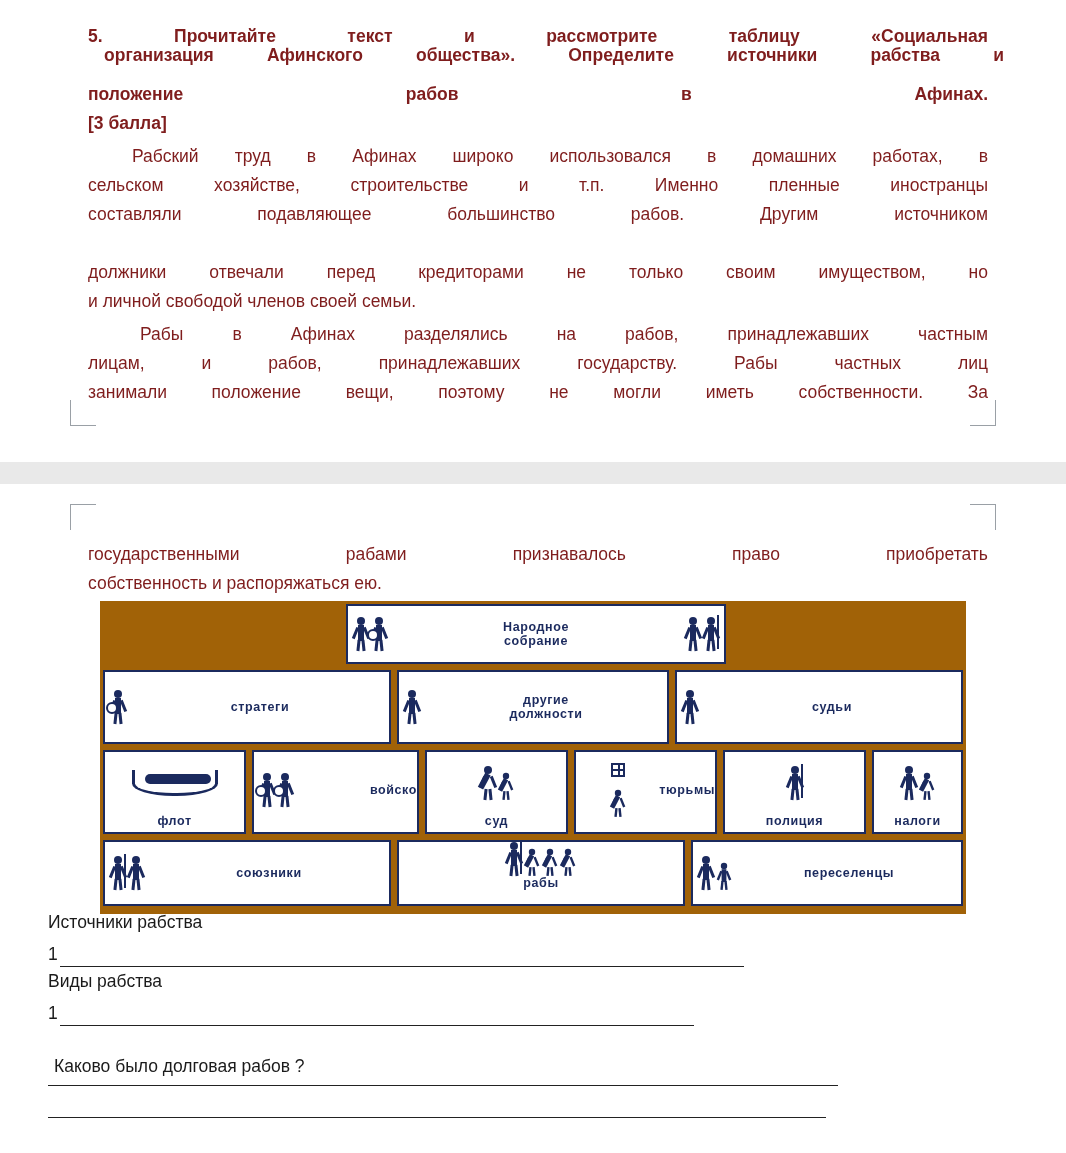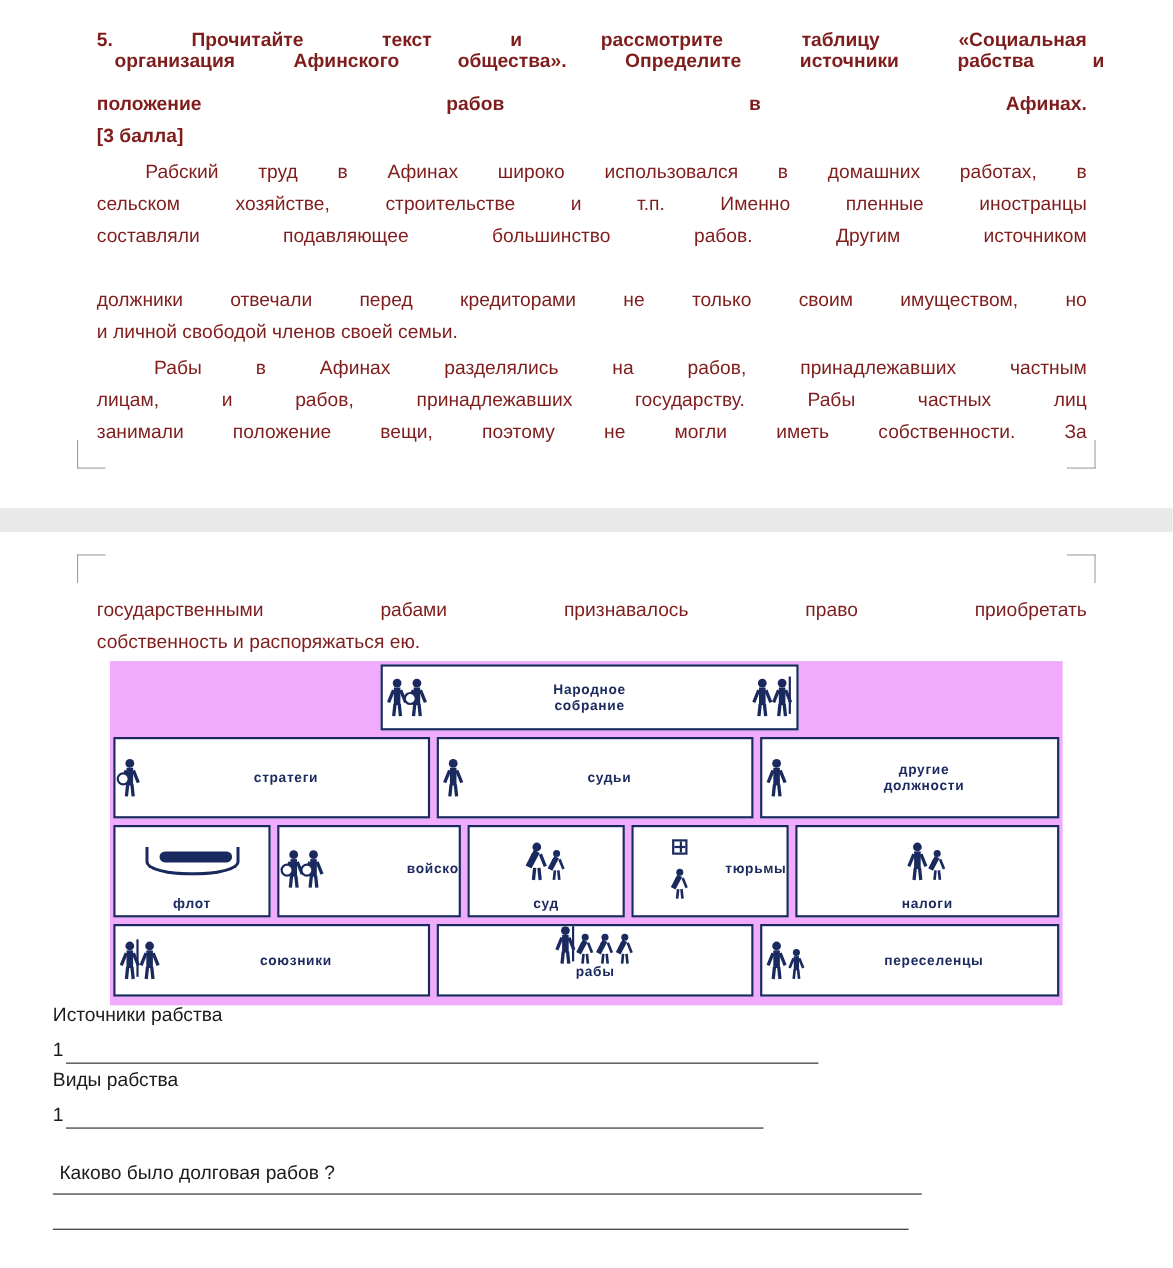--- a/index.html
+++ b/index.html
@@ -60,21 +60,21 @@
   .para-spread::after {
     content: "";
     display: inline-block;
     width: 100%;
   }
 
   
   .diagram-wrap {
     position: absolute;
     border: 2px solid #1b2a5e;
-    background: #f0abfc;
+    background: #a16207;
   }
   .diag-row {
     display: flex;
     width: 100%;
   }
   .diag-cell {
     position: relative;
     border: 2px solid #1b2a5e;
     margin: 3px;
     background: #fff;
@@ -317,46 +317,46 @@
               <span class="body"></span>
               <span class="armL"></span>
               <span class="armR"></span>
               <span class="legL"></span>
               <span class="legR"></span>
               <span class="shield"></span>
             </span>
         </span>
         <span class="diag-label">стратеги</span>
       </div>
-      <div class="diag-cell" style="width:288px;">
-        <span class="figs">
-          <span class="fig">
-              <span class="head"></span>
-              <span class="body"></span>
-              <span class="armL"></span>
-              <span class="armR"></span>
-              <span class="legL"></span>
-              <span class="legR"></span>
-            </span>
-        </span>
-        <span class="diag-label">судьи</span>
-      </div>
       <div class="diag-cell" style="flex:1;">
         <span class="figs">
           <span class="fig">
               <span class="head"></span>
               <span class="body"></span>
               <span class="armL"></span>
               <span class="armR"></span>
               <span class="legL"></span>
               <span class="legR"></span>
             </span>
         </span>
         <span class="diag-label">другие
 должности</span>
+      </div>
+      <div class="diag-cell" style="width:288px;">
+        <span class="figs">
+          <span class="fig">
+              <span class="head"></span>
+              <span class="body"></span>
+              <span class="armL"></span>
+              <span class="armR"></span>
+              <span class="legL"></span>
+              <span class="legR"></span>
+            </span>
+        </span>
+        <span class="diag-label">судьи</span>
       </div>
     </div>
 
     <div class="diag-row" style="height:90px;">
       <div class="diag-cell" style="width:143px; flex-direction:column; justify-content:flex-end; padding-bottom:4px;">
         <span class="figs" style="flex:1; align-items:center;">
           <span class="boat"></span>
         </span>
         <span class="diag-label" style="flex:0;">флот</span>
       </div>
@@ -411,20 +411,34 @@
               <span class="head"></span>
               <span class="body"></span>
               <span class="armL"></span>
               <span class="armR"></span>
               <span class="legL"></span>
               <span class="legR"></span>
             </span>
         </span>
         <span class="diag-label" style="flex:0;">тюрьмы</span>
       </div>
+      <div class="diag-cell" style="width:143px; flex-direction:column; justify-content:flex-end; padding-bottom:4px;">
+        <span class="figs" style="flex:1; align-items:center;">
+          <span class="fig">
+              <span class="head"></span>
+              <span class="body"></span>
+              <span class="armL"></span>
+              <span class="armR"></span>
+              <span class="legL"></span>
+              <span class="legR"></span>
+              <span class="spear"></span>
+            </span>
+        </span>
+        <span class="diag-label" style="flex:0;">полиция</span>
+      </div>
       <div class="diag-cell" style="flex:1; flex-direction:column; justify-content:flex-end; padding-bottom:4px;align-items:center;">
         <span class="figs" style="flex:1; align-items:center;">
           <span class="fig">
               <span class="head"></span>
               <span class="body"></span>
               <span class="armL"></span>
               <span class="armR"></span>
               <span class="legL"></span>
               <span class="legR"></span>
             </span>

